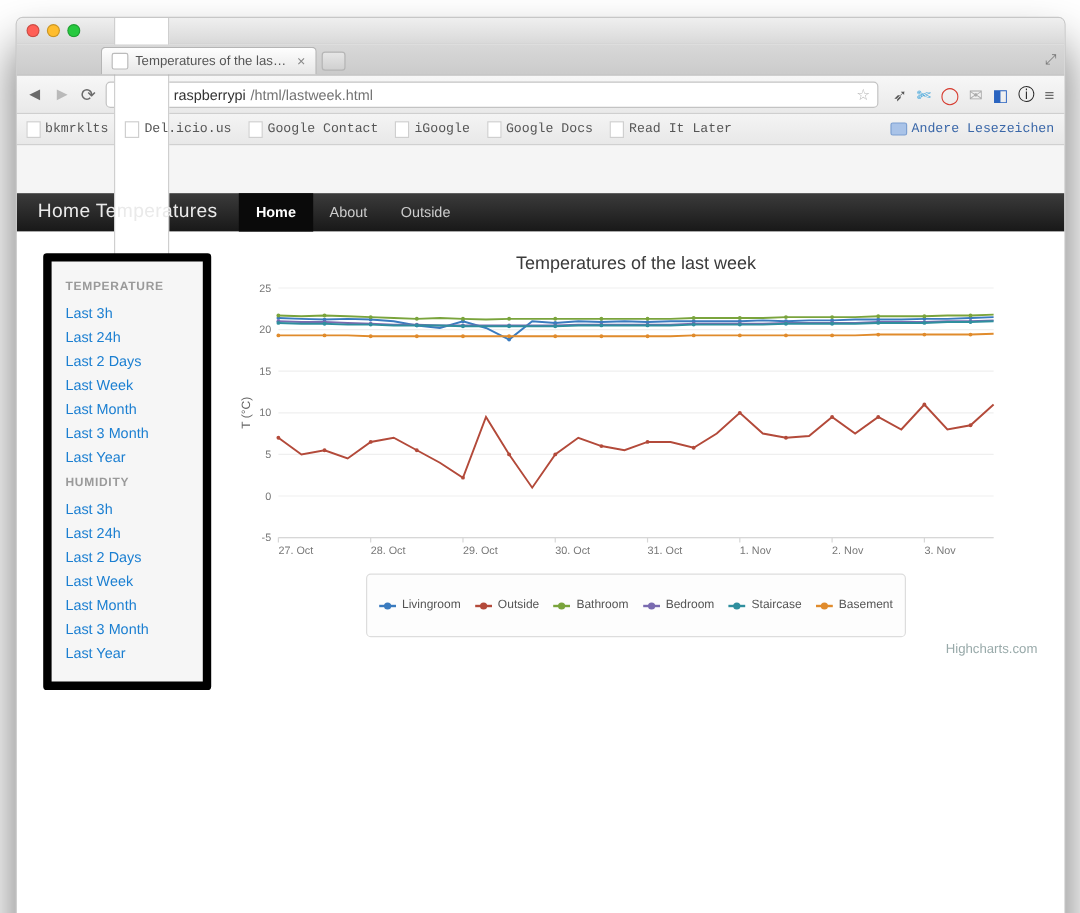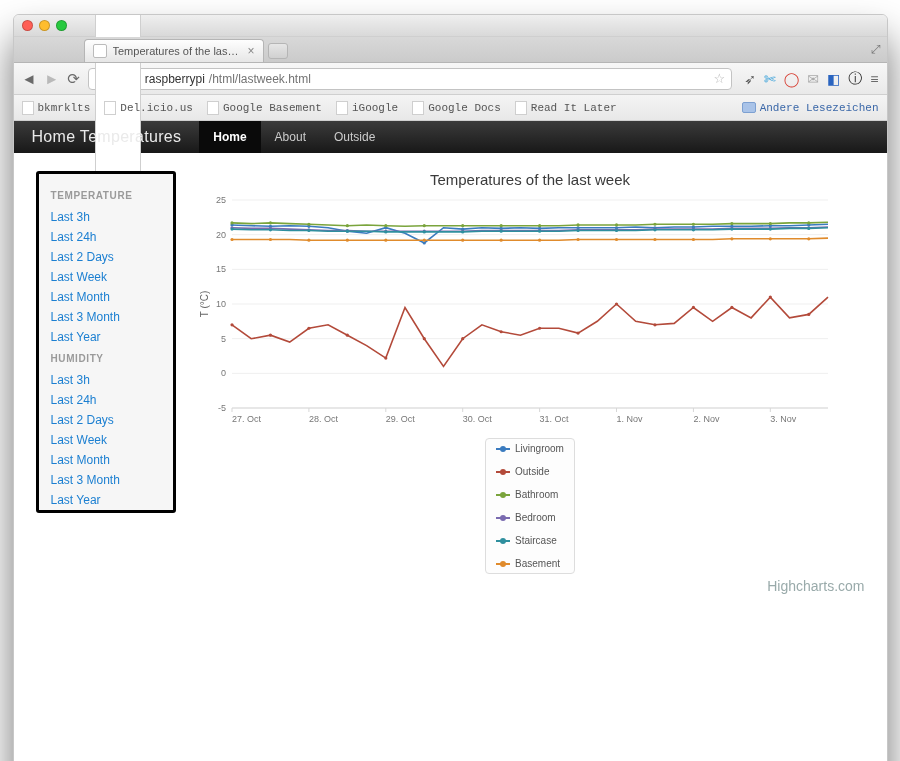--- a/index.html
+++ b/index.html
@@ -21,33 +21,33 @@
   .omni .page { width: 12px; height: 14px; border: 1px solid #cfcfcf; background: #fff; }
   .omni .muted { color: #737373; }
   .omni .star { margin-left: auto; color: #b7b7b7; font-size: 13px; }
   .ext { display: flex; align-items: center; gap: 8px; padding-left: 4px; }
   .ext span { font-size: 14px; }
   .bmbar { height: 26px; background: linear-gradient(#f4f4f4,#e8e8e8); border-bottom: 1px solid #d0d0d0; display: flex; align-items: center; padding: 0 8px; gap: 14px; font-size: 11px; color: #555; font-family: Liberation Mono, monospace; }
   .bmbar .bm { display: flex; align-items: center; gap: 4px; }
   .bmbar .bm .pg { width: 12px; height: 14px; border: 1px solid #cfcfcf; background: #fff; }
   .bmbar .fold { display: flex; align-items: center; gap: 4px; margin-left: auto; color: #3a67a8; }
   .bmbar .fold .ficon { width: 14px; height: 11px; background: #a9c3e8; border: 1px solid #7da0d1; border-radius: 2px; }
-  .navstrip { height: 32px; background: linear-gradient(#3b3b3b,#181818); display: flex; align-items: stretch; color: #ddd; }
+  .navstrip { height: 32px; background: linear-gradient(#3b3b3b,#181818); display: flex; align-items: stretch; color: #ddd; margin-top: 40px; }
   .brand { display: flex; align-items: center; padding: 0 18px; color: #eaeaea; font-size: 16px; font-weight: 300; letter-spacing: .3px; }
   .navitem { display: flex; align-items: center; padding: 16px 14px; font-size: 12px; color: #ccc; }
   .navitem.active { background: #0a0a0a; color: #fff; font-weight: 600; }
   .page { background: #fff; min-height: 640px; padding: 18px 22px; }
   .layout { display: flex; gap: 20px; align-items: flex-start; }
-  .side { width: 140px; background: #f6f6f6; border: 3px solid #000000; border-radius: 3px; padding: 10px 12px 0; }
+  .side { width: 140px; background: #f6f6f6; border: 7px solid #000000; border-radius: 3px; padding: 10px 12px 14px; }
   .side h4 { font-size: 10px; letter-spacing: .6px; color: #9a9a9a; font-weight: 700; margin: 6px 0 6px; }
   .side a { display: block; color: #1b7fd1; font-size: 12px; line-height: 20px; text-decoration: none; }
   .main { flex: 1 1 auto; }
   .ctitle { text-align: center; color: #3b3b3b; font-size: 15px; font-weight: 500; margin-bottom: 6px; }
-  .credit { text-align: right; font-size: 14px; color: #9aa; margin-top: 4px; }
-  .legend { display: flex; flex-wrap: wrap; gap: 12px; justify-content: center; border: 1px solid #ddd; background: #fdfdfd; border-radius: 4px; padding: 4px 10px; width: fit-content; margin: 4px auto 0; font-size: 10px; color: #555; flex-direction: column; }
+  .credit { text-align: right; font-size: 11px; color: #9aa; margin-top: 4px; }
+  .legend { display: flex; flex-wrap: wrap; gap: 12px; justify-content: center; border: 1px solid #ddd; background: #fdfdfd; border-radius: 4px; padding: 20px 10px; width: fit-content; margin: 4px auto 0; font-size: 10px; color: #555; }
   .legend .li { display: flex; align-items: center; gap: 5px; }
   .legend .sw { width: 14px; height: 2px; position: relative; }
   .legend .sw::after { content: ""; position: absolute; left: 50%; top: 50%; width: 6px; height: 6px; border-radius: 50%; transform: translate(-50%,-50%); background: inherit; }
   svg { display: block; }
   .axis text { font-size: 9px; fill: #777; }
   .axis line, .axis path { stroke: #d7d7d7; stroke-width: 1; }
   .grid line { stroke: #efefef; stroke-width: 1; }
   .ylab { font-size: 10px; fill: #666; }
 </style>
 </head>
@@ -95,21 +95,21 @@
     <div class="bm">
         <span class="pg"></span>
         <span>bkmrklts</span>
       </div>
       <div class="bm">
         <span class="pg"></span>
         <span>Del.icio.us</span>
       </div>
       <div class="bm">
         <span class="pg"></span>
-        <span>Google Basement</span>
+        <span>Google Contact</span>
       </div>
       <div class="bm">
         <span class="pg"></span>
         <span>iGoogle</span>
       </div>
       <div class="bm">
         <span class="pg"></span>
         <span>Google Docs</span>
       </div>
       <div class="bm">

